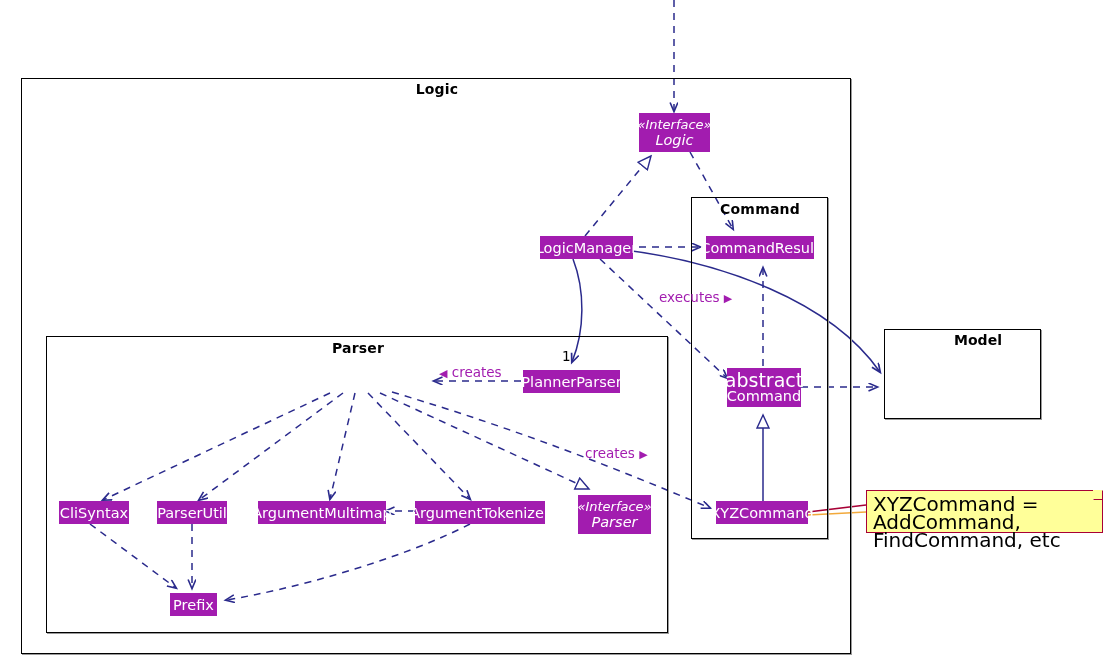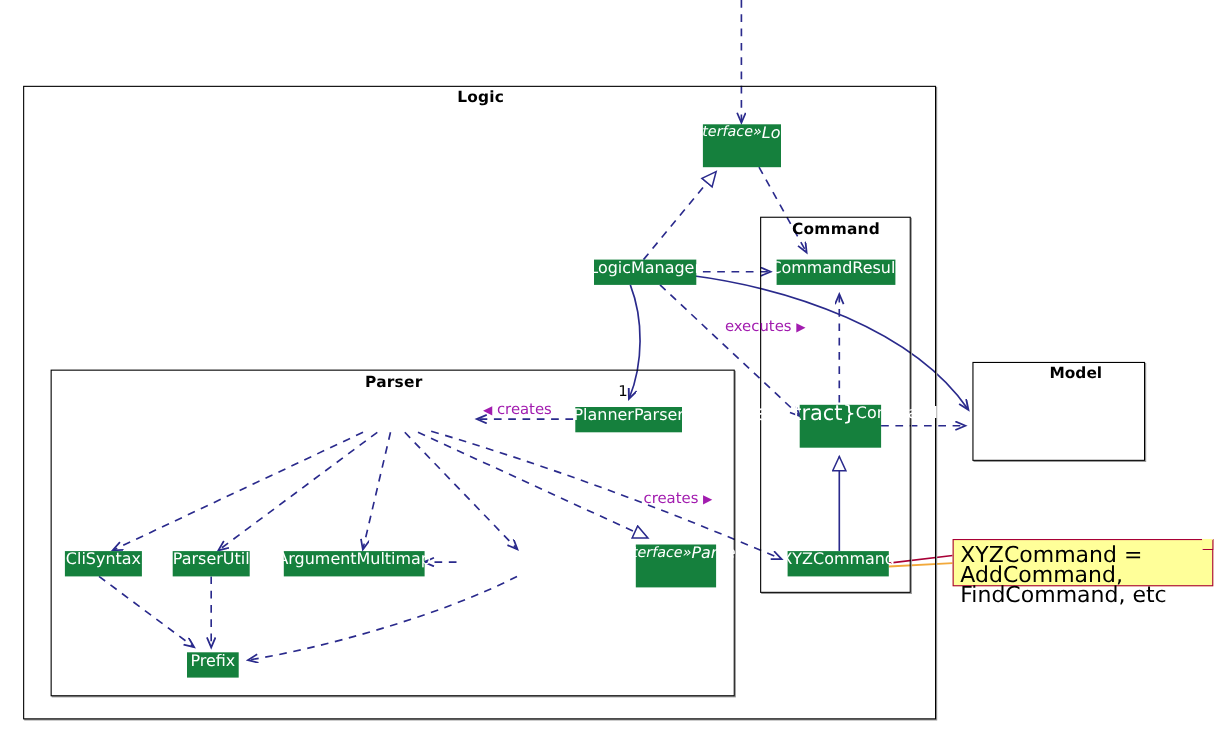--- a/index.html
+++ b/index.html
@@ -51,26 +51,27 @@
     position: absolute;
     font-weight: bold;
     font-size: 14px;
     color: #000000;
     white-space: nowrap;
     text-align: center;
   }
   
   .cls {
     position: absolute;
-    background: #15803d;
+    background: #a21caf;
     color: #ffffff;
     font-size: 14.5px;
     line-height: 16px;
     display: flex;
-    flex-direction: row;
+    flex-direction: column;
+    align-items: center;
     justify-content: center;
     white-space: nowrap;
     box-sizing: border-box;
     padding: 0 4px;
   }
   .cls .stereo {
     font-style: italic;
     font-size: 13px;
     line-height: 15px;
   }
@@ -233,20 +234,23 @@
   </div>
 
   <div class="cls" style="left:157px; top:501px; width:70px; height:23px;">
     <span class="nm">ParserUtil</span>
   </div>
 
   <div class="cls" style="left:258px; top:501px; width:128px; height:23px;">
     <span class="nm">ArgumentMultimap</span>
   </div>
 
+  <div class="cls" style="left:415px; top:501px; width:130px; height:23px;">
+    <span class="nm">ArgumentTokenizer</span>
+  </div>
 
   <div class="cls italic" style="left:578px; top:495px; width:73px; height:39px;">
     <span class="stereo">«Interface»</span>
     <span class="nm">Parser</span>
   </div>
 
   <div class="cls" style="left:170px; top:593px; width:47px; height:23px;">
     <span class="nm">Prefix</span>
   </div>
 

